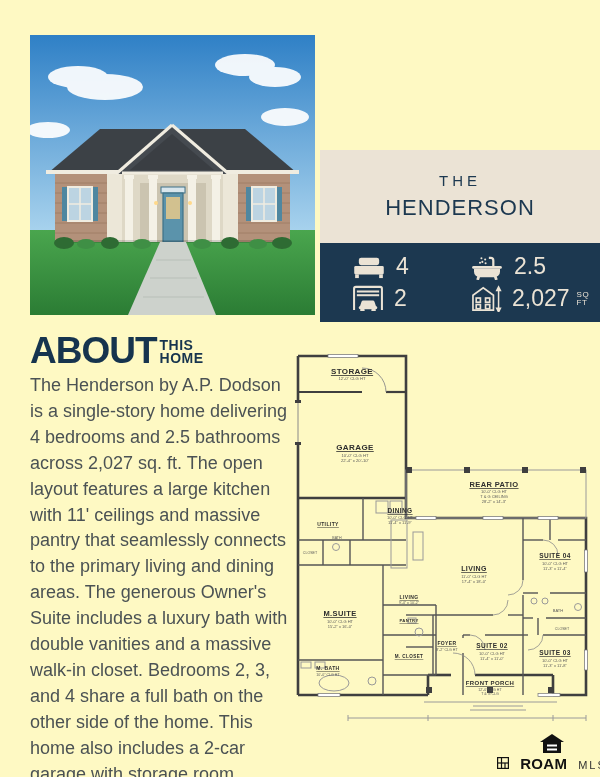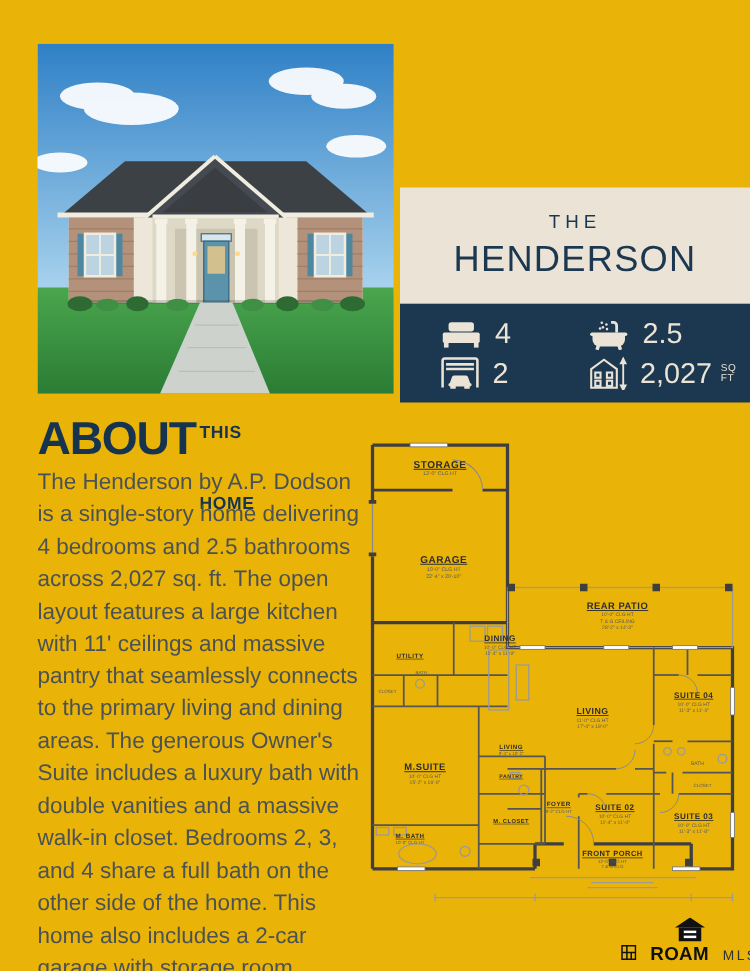--- a/index.html
+++ b/index.html
@@ -1,44 +1,44 @@
 <!DOCTYPE html>
 <html><head>
 <meta charset="utf-8">
 <style>
   html,body{margin:0;padding:0;background:#fff;}
-  .page{position:relative;width:600px;height:777px;background:#eab308;
+  .page{position:relative;width:600px;height:777px;background:#fef9c3;
         font-family:"Liberation Sans",sans-serif;overflow:hidden;}
 
   
   .photo{position:absolute;left:30px;top:35px;width:285px;height:280px;}
 
   
   .title-panel{position:absolute;left:320px;top:150px;width:280px;height:93px;
                background:#ebe3d5;display:flex;flex-direction:column;
                align-items:center;justify-content:center;}
   .title-the{font-size:15px;letter-spacing:4px;color:#1c3850;margin-bottom:6px;}
-  .title-name{font-size:29px;letter-spacing:1px;color:#1c3850;font-weight:500;}
+  .title-name{font-size:22px;letter-spacing:1px;color:#1c3850;font-weight:500;}
 
   
   .stats-panel{position:absolute;left:320px;top:243px;width:280px;height:79px;
                background:#1c3850;display:grid;
                grid-template-columns:118px 142px;grid-template-rows:1fr 1fr;
                align-items:center;justify-items:start;
                padding:8px 0 8px 32px;box-sizing:border-box;}
   .stat{display:flex;align-items:center;gap:10px;color:#ebe3d5;}
   .stat-value{font-size:23px;font-weight:500;}
   .stat-unit{display:flex;flex-direction:column;font-size:8px;line-height:8px;
              letter-spacing:.5px;margin-left:-3px;margin-top:2px;}
 
   
   .about-head{position:absolute;left:30px;top:334px;display:flex;align-items:flex-start;}
   .about-main{font-size:37px;line-height:34px;font-weight:700;color:#16344e;letter-spacing:-1px;}
   .about-sub{display:flex;flex-direction:column;font-size:14px;line-height:13px;
-             font-weight:700;color:#16344e;margin-left:3px;margin-top:5px;letter-spacing:.5px;gap:44px;}
+             font-weight:700;color:#16344e;margin-left:3px;margin-top:5px;letter-spacing:.5px;}
   .about-text{position:absolute;left:30px;top:373px;width:264px;
               font-size:18px;line-height:1.44;color:#4b5254;}
 
   
   .floorplan{position:absolute;left:288px;top:350px;width:312px;height:380px;}
   .fp-name{font-family:"Liberation Sans",sans-serif;font-weight:700;fill:#2e2e2e;
            text-decoration:underline;letter-spacing:.4px;}
   .fp-sub{font-family:"Liberation Sans",sans-serif;fill:#5a5a5a;}
 
   

